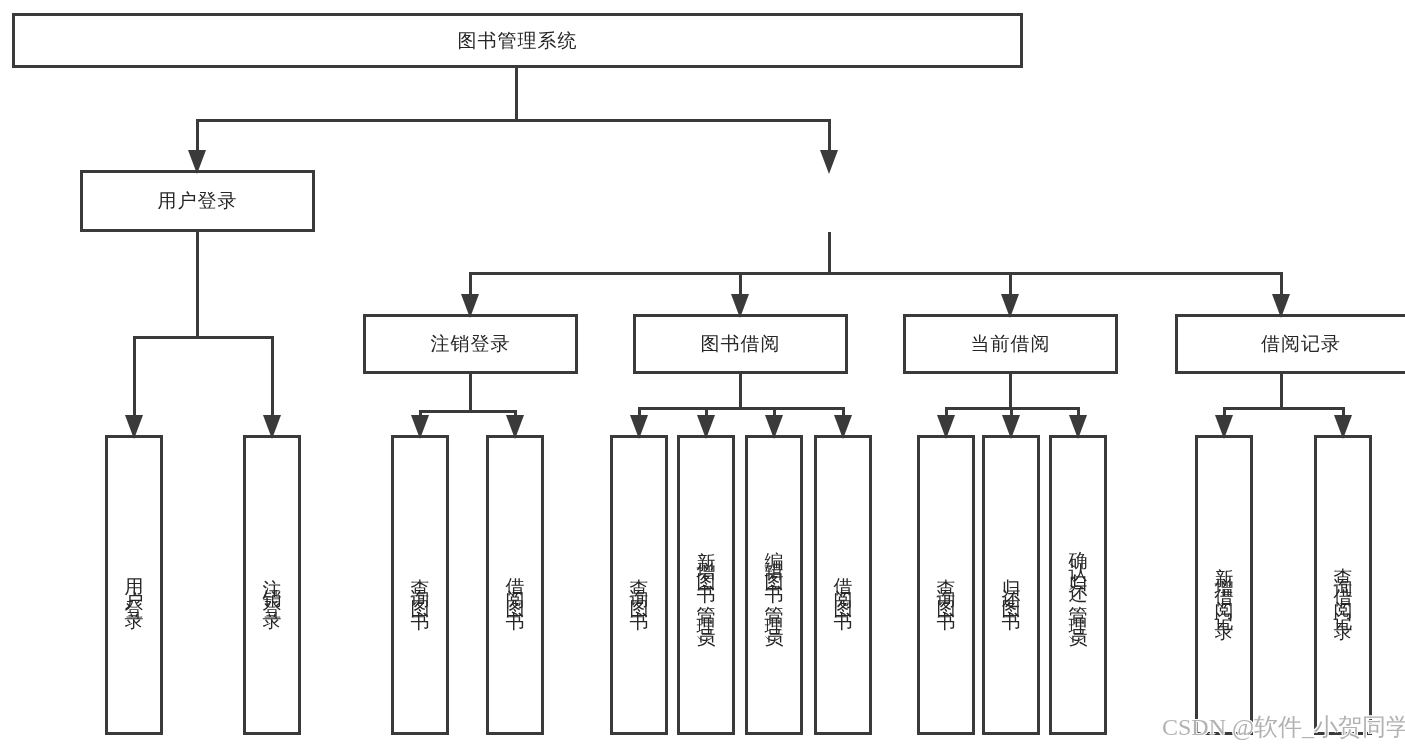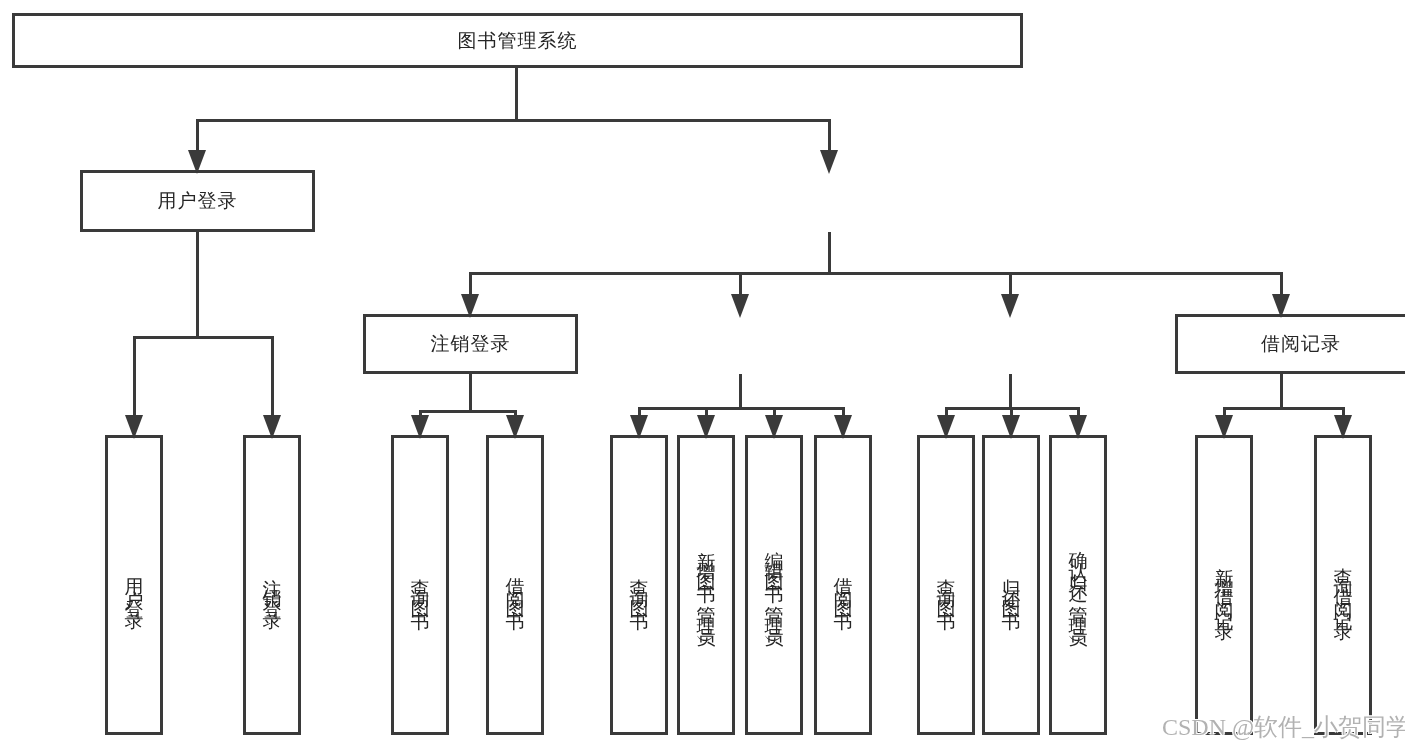--- a/index.html
+++ b/index.html
@@ -38,20 +38,26 @@
   <div class="box" style="left:12px;top:13px;width:1011px;height:55px">
     <span class="lbl">图书管理系统</span>
   </div>
 
   <div class="box" style="left:80px;top:170px;width:235px;height:62px">
     <span class="lbl">用户登录</span>
   </div>
 
   <div class="box" style="left:363px;top:314px;width:215px;height:60px">
     <span class="lbl">注销登录</span>
+  </div>
+  <div class="box" style="left:633px;top:314px;width:215px;height:60px">
+    <span class="lbl">图书借阅</span>
+  </div>
+  <div class="box" style="left:903px;top:314px;width:215px;height:60px">
+    <span class="lbl">当前借阅</span>
   </div>
   <div class="box" style="left:1175px;top:314px;width:252px;height:60px">
     <span class="lbl">借阅记录</span>
   </div>
 
   <div class="box vbox" style="left:105px;top:435px;width:58px;height:300px">
     <span class="lbl">用户登录</span>
   </div>
   <div class="box vbox" style="left:243px;top:435px;width:58px;height:300px">
     <span class="lbl">注销登录</span>

